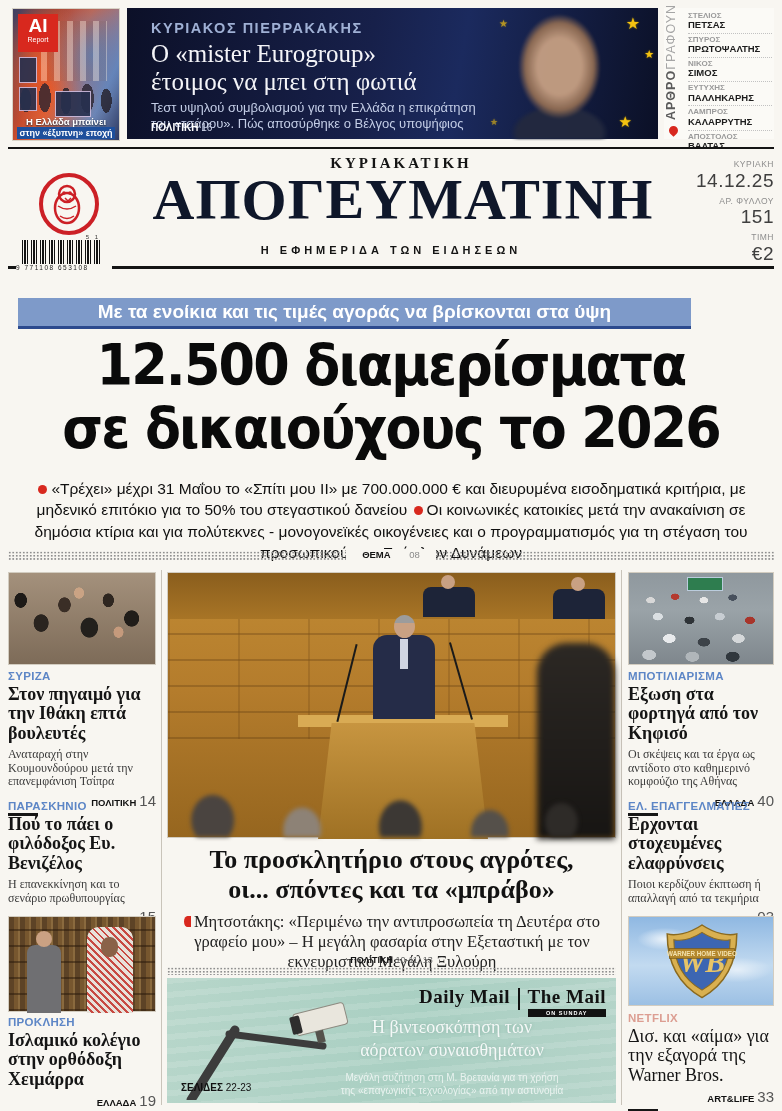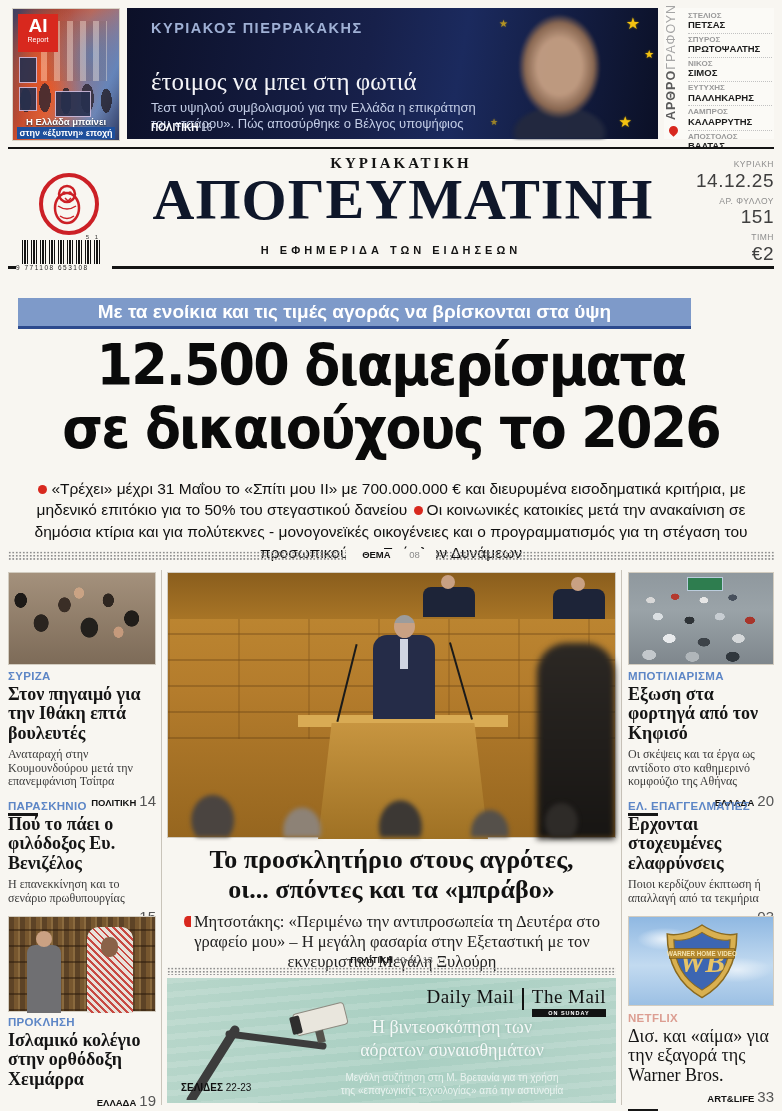--- a/index.html
+++ b/index.html
@@ -169,21 +169,21 @@
   .cen-ref{left:167px;top:955px;width:449px;text-align:center;font-size:9px;}
   .cen-ref .sec{font-weight:bold;}
   .cen-ref .num{color:#666;}
   .cdots{left:167px;top:967px;width:449px;height:8px;
       background:radial-gradient(circle,#8f8f8f .8px,transparent 1px);background-size:3.5px 3.2px;}
   
   .dmail{left:167px;top:978px;width:449px;height:125px;
       background:repeating-linear-gradient(175deg,rgba(255,255,255,.12) 0 6px,transparent 6px 14px),
       linear-gradient(100deg,#b7d6ca 0%,#a9cfc2 55%,#b5d4c9 100%);}
   .dm-logos{position:absolute;right:10px;top:8px;display:flex;align-items:flex-start;gap:8px;}
-  .dm-logo{font-family:"Liberation Serif",serif;font-weight:normal;font-size:19px;color:#121212;letter-spacing:.5px;}
+  .dm-logo{font-family:"Liberation Serif",serif;font-weight:bold;font-size:19px;color:#121212;letter-spacing:.5px;}
   .dm-sep{width:1.5px;height:22px;background:#121212;margin-top:2px;}
   .dm-sun{display:block;background:#121212;color:#fff;font-family:"Liberation Sans",sans-serif;
       font-weight:bold;font-size:5.5px;text-align:center;letter-spacing:1px;padding:1px 2px;margin-top:1px;}
   .dm-h{position:absolute;right:14px;top:38px;width:300px;text-align:center;color:rgba(255,255,255,.88);
       font-family:"Liberation Serif",serif;font-size:18px;line-height:1.25;text-shadow:0 0 3px rgba(120,160,150,.5);}
   .dm-sub{position:absolute;right:14px;top:93px;width:300px;text-align:center;color:rgba(255,255,255,.72);
       font-size:10px;line-height:1.3;}
   .dm-pages{position:absolute;left:14px;bottom:10px;font-size:10px;color:#101010;}
   .dm-pages .sec{font-weight:bold;}
   
@@ -218,21 +218,21 @@
 
   <div class="abs banner">
     <div class="face"></div>
     <span class="star" style="right:18px;top:6px;font-size:16px;">★</span>
     <span class="star" style="right:4px;top:40px;font-size:11px;">★</span>
     <span class="star" style="right:26px;bottom:8px;font-size:15px;">★</span>
     <span class="star" style="right:150px;top:10px;font-size:10px;opacity:.7;">★</span>
     <span class="star" style="right:160px;bottom:12px;font-size:9px;opacity:.6;">★</span>
     <div class="bn-kicker">ΚΥΡΙΑΚΟΣ ΠΙΕΡΡΑΚΑΚΗΣ</div>
     <div class="bn-title">
-      <br>
+      <span>Ο «mister Eurogroup»</span><br>
       <span>έτοιμος να μπει στη φωτιά</span>
     </div>
     <div class="bn-sub">Τεστ υψηλού συμβολισμού για την Ελλάδα η επικράτηση του «τσάρου». Πώς αποσύρθηκε ο Βέλγος υποψήφιος</div>
     <div class="bn-ref">
       <span>ΠΟΛΙΤΙΚΗ</span>
       <span class="num">16</span>
     </div>
   </div>
 
   <div class="abs colm">
@@ -412,21 +412,21 @@
   </div>
 
   <div class="abs photo traffic">
     <div class="sign"></div>
   </div>
 
   <div class="abs artbox" style="left:628px;top:670px;width:146px;">
     <div class="kicker">ΜΠΟΤΙΛΙΑΡΙΣΜΑ</div>
     <div class="arth">Εξωση στα φορτηγά από τον Κηφισό</div>
     <div class="artsub">Οι σκέψεις και τα έργα ως αντίδοτο στο καθημερινό κομφούζιο της Αθήνας</div>
-    <div class="pageref"><span class="sec">ΕΛΛΑΔΑ</span><span class="num">20</span></div>
+    <div class="pageref"><span class="sec">ΕΛΛΑΔΑ</span><span class="num">40</span></div>
     <div class="endbar"></div>
   </div>
 
   <div class="abs artbox" style="left:628px;top:800px;width:146px;">
     <div class="kicker">ΕΛ. ΕΠΑΓΓΕΛΜΑΤΙΕΣ</div>
     <div class="arth">Ερχονται στοχευμένες ελαφρύνσεις</div>
     <div class="artsub">Ποιοι κερδίζουν έκπτωση ή απαλλαγή από τα τεκμήρια</div>
     <div class="pageref"><span class="sec">ΟΙΚΟΝΟΜΙΑ</span><span class="num">03</span></div>
     <div class="endbar"></div>
   </div>

